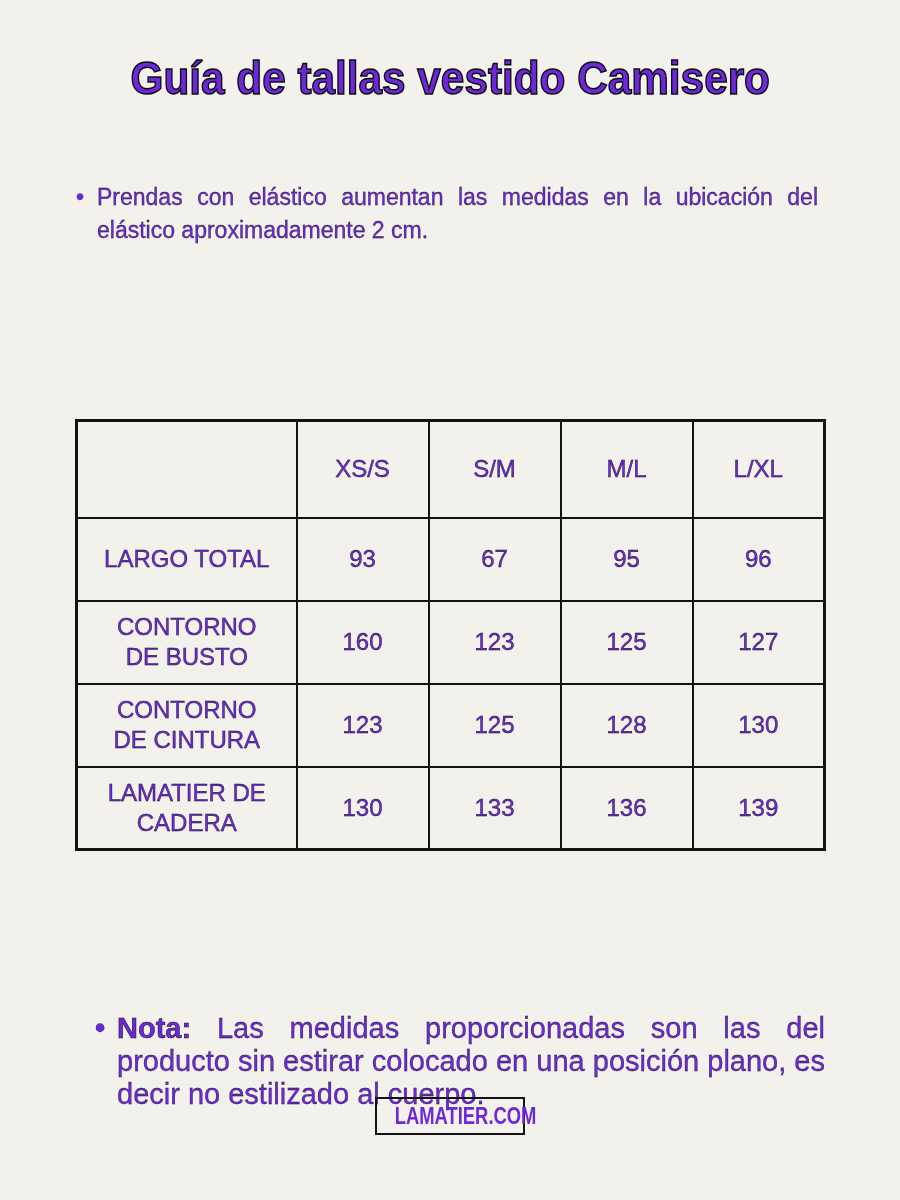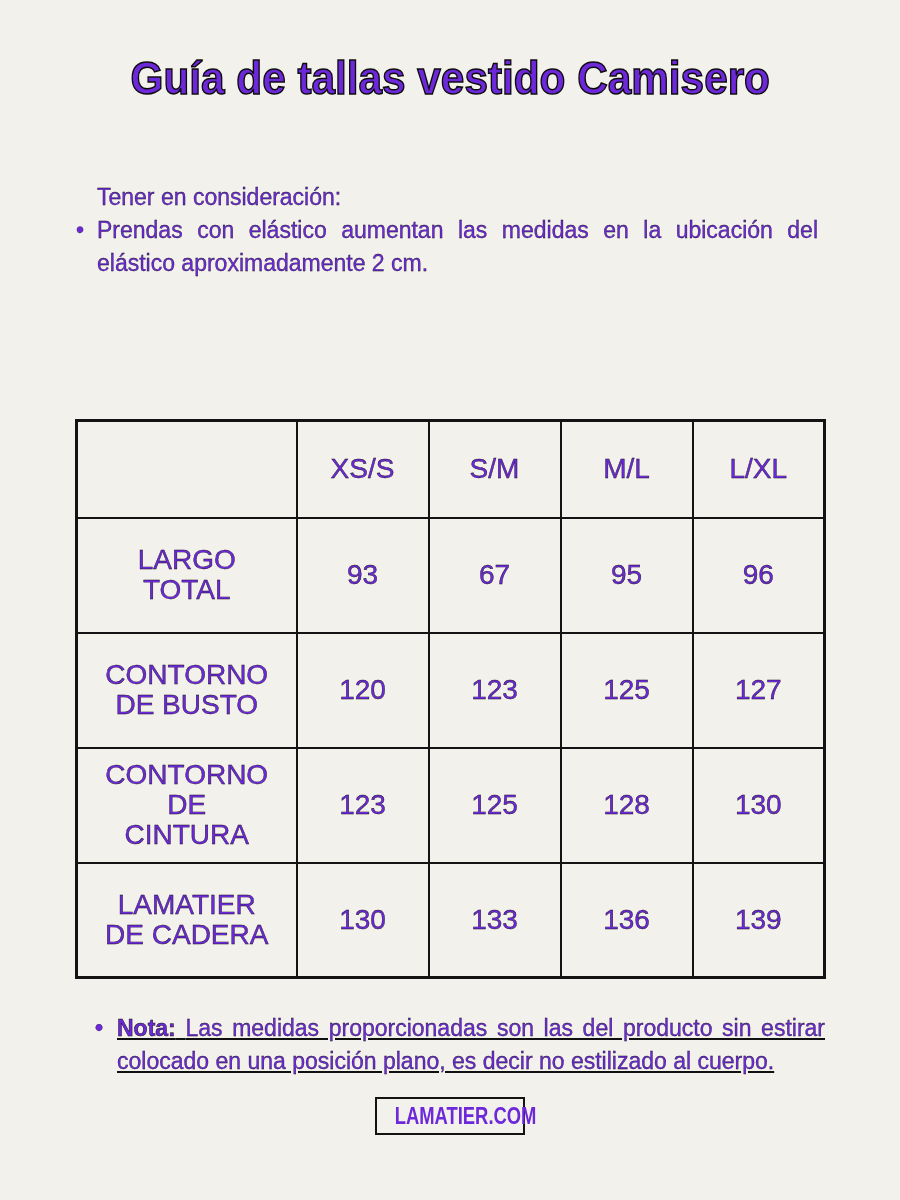--- a/index.html
+++ b/index.html
@@ -69,53 +69,52 @@
   }
 
   
   .size-table {
     position: absolute;
     top: 419px;
     left: 75px;
     width: 751px;
     border-collapse: collapse;
     table-layout: fixed;
-    font-size: 28px;
+    font-size: 24px;
     -webkit-text-stroke: 0.4px #101010;
   }
   .size-table col.c-label { width: 220px; }
   .size-table th,
   .size-table td {
     border: 2.5px solid #131313;
     text-align: center;
     vertical-align: middle;
     padding: 0;
     font-weight: normal;
   }
   .size-table { border: 3px solid #131313; }
   .size-table thead tr { height: 97px; }
-  .size-table tbody tr { height: 115px; }
+  .size-table tbody tr { height: 83px; }
   .size-table td.row-label {
     padding: 0 25px;
     line-height: 30px;
   }
 
   
   .note {
     position: absolute;
     top: 1012px;
     left: 95px;
     width: 730px;
     box-sizing: border-box;
     padding-left: 22px;
-    font-size: 23px;
+    font-size: 29px;
     line-height: 33px;
     text-align: justify;
     text-justify: inter-word;
-    text-decoration: underline;
     -webkit-text-stroke: 0.3px #101010;
   }
   .note::before {
     content: "\2022";
     position: absolute;
     left: 0;
     top: 0;
     font-weight: bold;
   }
   .note-label { font-weight: bold; -webkit-text-stroke: 0.5px #101010; }
@@ -150,21 +149,20 @@
 </head>
 <body>
 
 <div class="page">
 
   <h1 class="title">
     <span class="title-inner">Guía de tallas vestido Camisero</span>
   </h1>
 
   <section class="considerations">
-    <p class="cons-heading">Tener en consideración:</p>
     <ul class="cons-list">
       <li class="cons-item">
         <span>Prendas con elástico aumentan las medidas en la ubicación del elástico aproximadamente 2 cm.</span>
       </li>
     </ul>
   </section>
 
   <table class="size-table">
     <colgroup>
       <col class="c-label">
@@ -185,21 +183,21 @@
     <tbody>
       <tr>
         <td class="row-label">LARGO TOTAL</td>
         <td>93</td>
         <td>67</td>
         <td>95</td>
         <td>96</td>
       </tr>
       <tr>
         <td class="row-label">CONTORNO DE BUSTO</td>
-        <td>120</td>
+        <td>160</td>
         <td>123</td>
         <td>125</td>
         <td>127</td>
       </tr>
       <tr>
         <td class="row-label">CONTORNO DE CINTURA</td>
         <td>123</td>
         <td>125</td>
         <td>128</td>
         <td>130</td>

